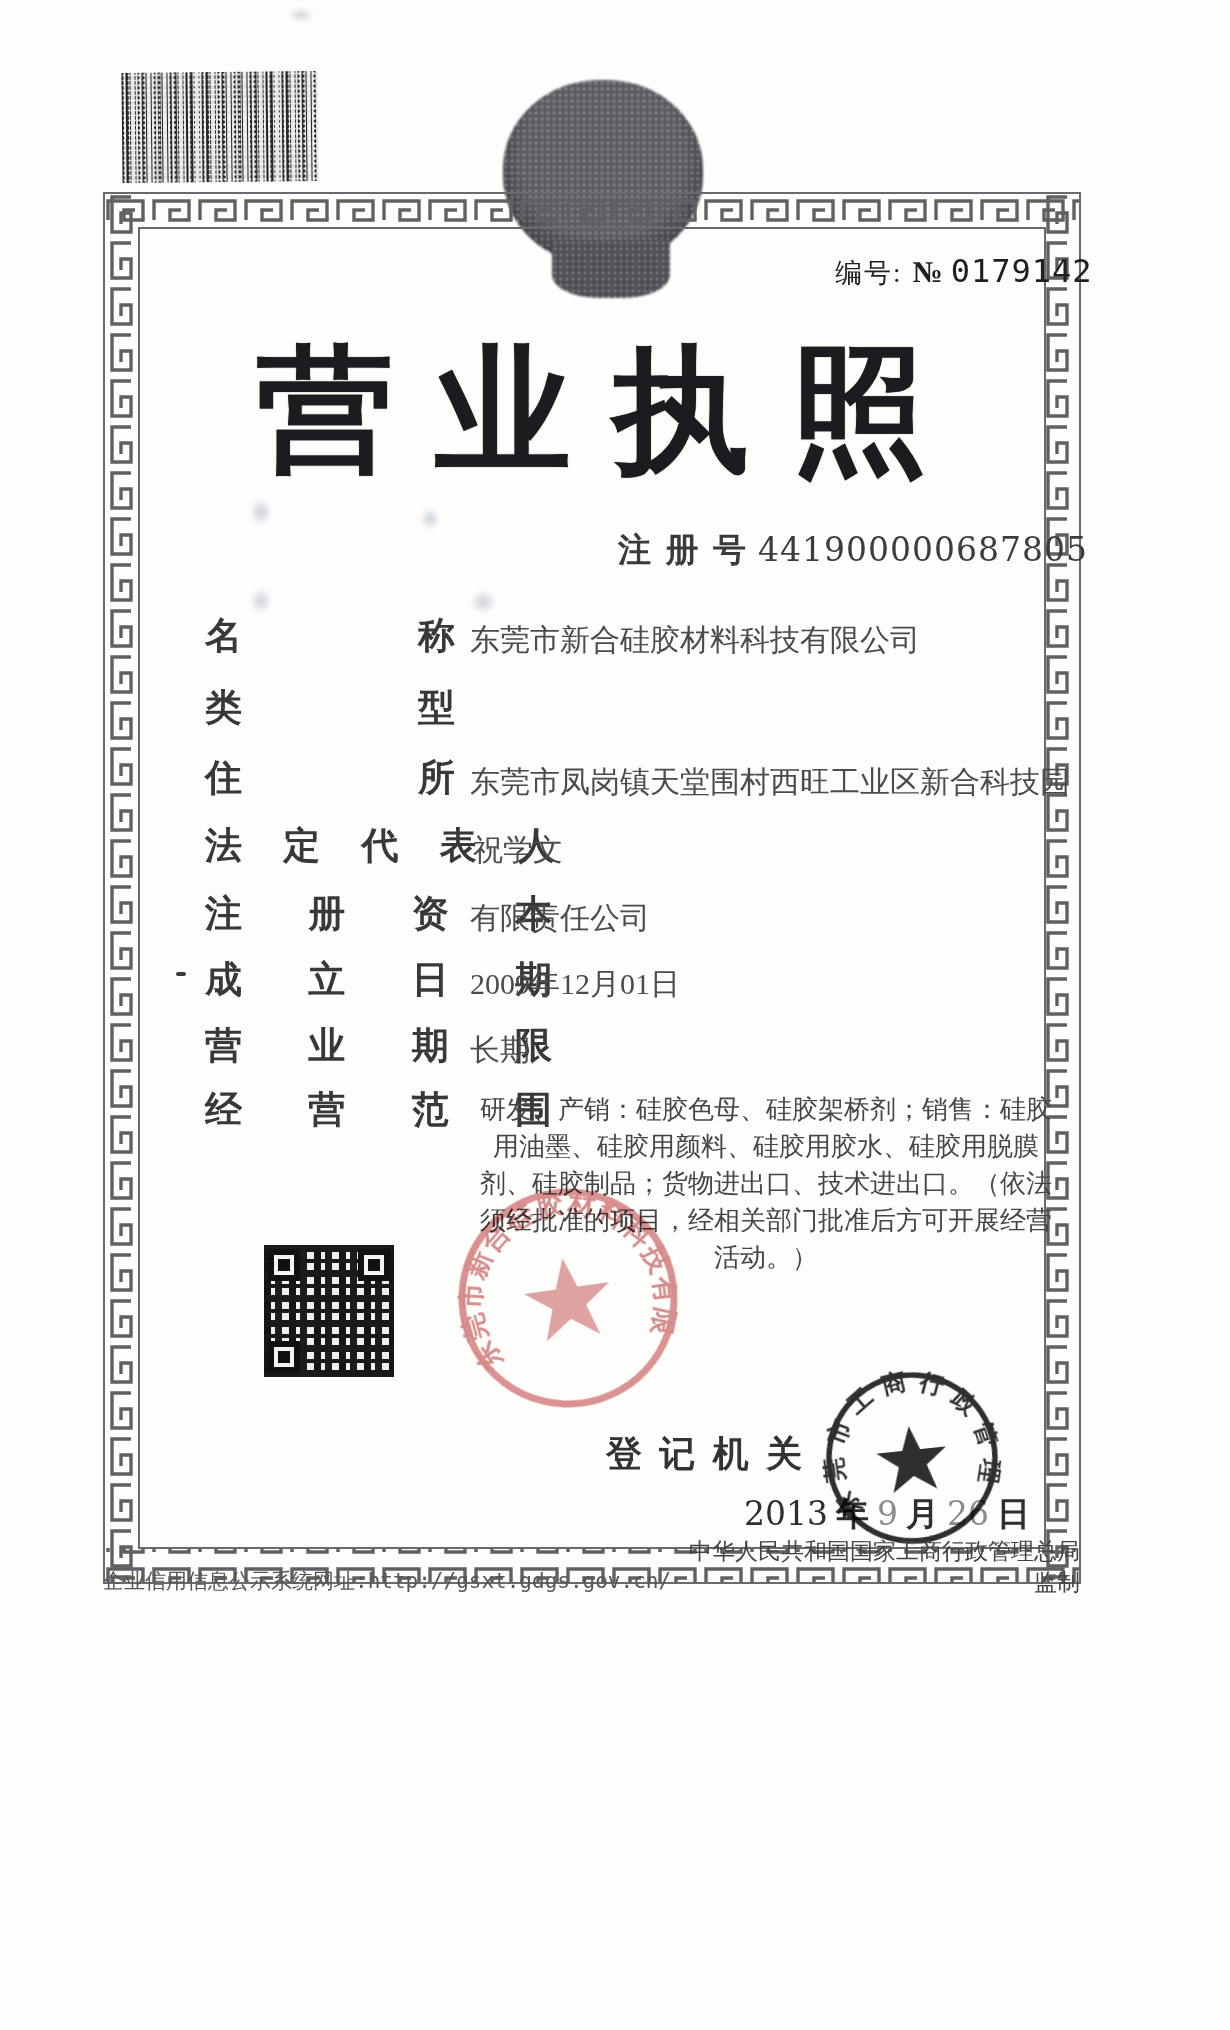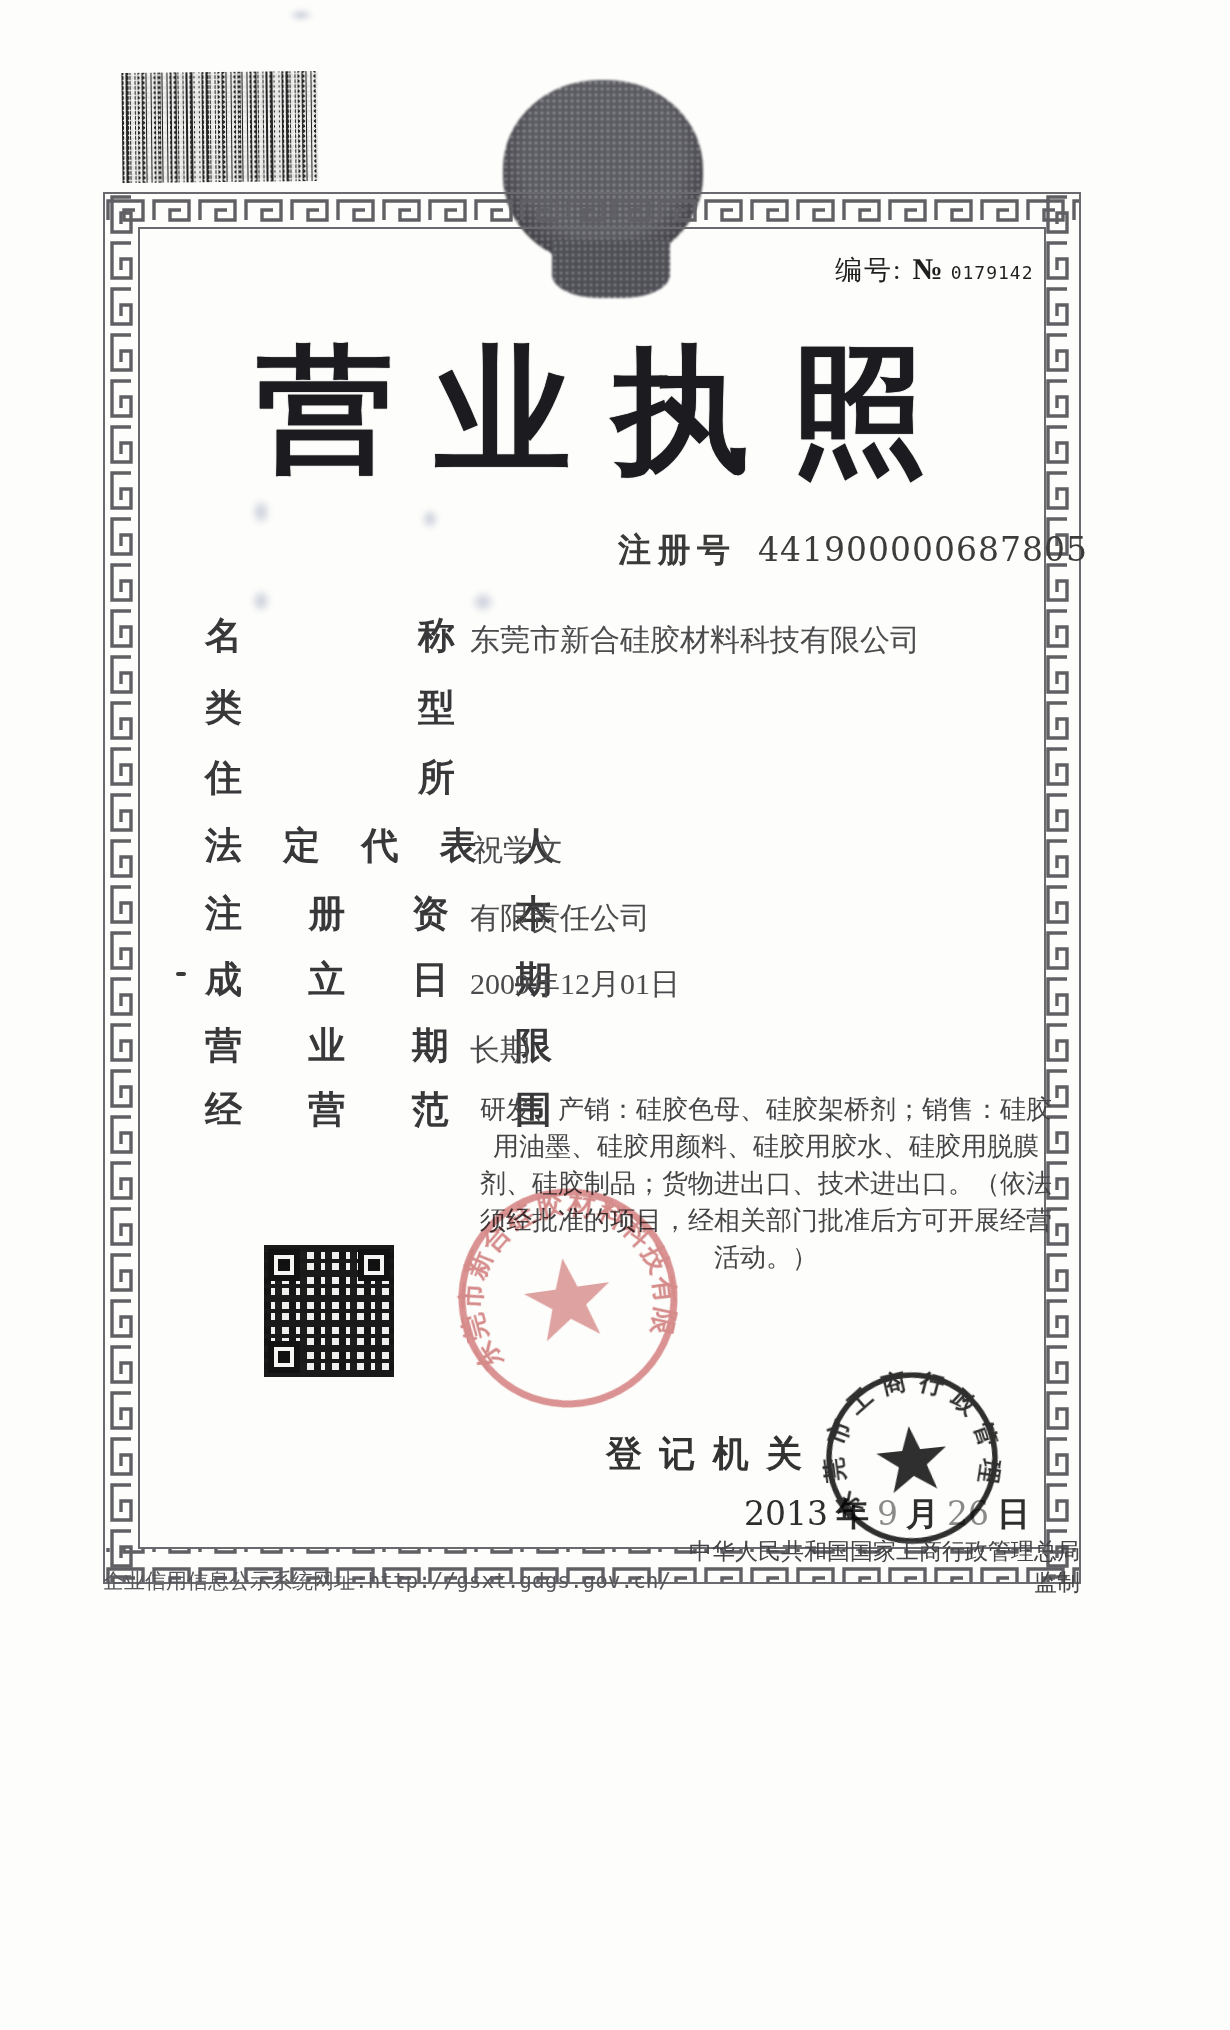--- a/index.html
+++ b/index.html
@@ -41,34 +41,34 @@
     filter:blur(1.2px);
   }
   
   .frame-svg{left:103px;top:192px;}
   
   .serial{
     top:252px;left:835px;width:240px;font-size:27px;color:#1f1f1f;
     font-family:"Liberation Serif", serif;letter-spacing:2px;white-space:nowrap;
   }
   .serial .no-symbol{font-weight:bold;font-size:30px;padding:0 6px 0 10px;}
-  .serial .digits{font-family:"DejaVu Sans Mono", monospace;font-size:18px;letter-spacing:1px;}
+  .serial .digits{font-family:"DejaVu Sans Mono", monospace;font-size:32px;letter-spacing:1px;}
   
   .title{
     left:103px;top:330px;width:978px;height:170px;
     display:flex;justify-content:center;gap:42px;
     font-size:136px;line-height:160px;font-weight:900;color:#212125;
     font-family:"DejaVu Sans", sans-serif;
     text-shadow:0 0 1px #333;
     filter:contrast(1.05);
   }
   
   .regno{top:528px;left:618px;width:470px;display:flex;align-items:baseline;}
   .regno .r-label{width:158px;display:flex;justify-content:space-between;font-size:33px;font-weight:600;color:#3a3a3a;}
-  .regno .r-value{margin-left:28px;font-size:33px;color:#3c3c3c;font-family:"DejaVu Serif", serif;letter-spacing:1px;}
+  .regno .r-value{margin-left:12px;font-size:33px;color:#3c3c3c;font-family:"DejaVu Serif", serif;letter-spacing:1px;}
   
   .field-row{left:205px;width:880px;display:flex;align-items:flex-start;}
   .f-label{display:flex;justify-content:space-between;flex-shrink:0;
     font-size:37px;font-weight:600;color:#38383a;line-height:1.1;}
   .lc2{width:250px;}
   .lc4{width:347px;}
   .lc5{width:350px;}
   .f-value{margin-left:0;font-size:30px;color:#4b4b4d;line-height:1.2;padding-top:6px;}
   .v-offset2{margin-left:15px;}   
   .v-offset4{margin-left:-82px;text-align:center;}
@@ -156,20 +156,21 @@
   <div class="f-label lc2">
       <span>类</span>
       <span>型</span>
     </div>
 </div>
 <div class="abs field-row" style="top:758px">
   <div class="f-label lc2">
       <span>住</span>
       <span>所</span>
     </div>
+  <div class="f-value v-offset2">东莞市凤岗镇天堂围村西旺工业区新合科技园</div>
 </div>
 <div class="abs field-row" style="top:826px">
   <div class="f-label lc5">
       <span>法</span>
       <span>定</span>
       <span>代</span>
       <span>表</span>
       <span>人</span>
     </div>
   <div class="f-value v-offset4">祝学文</div>

